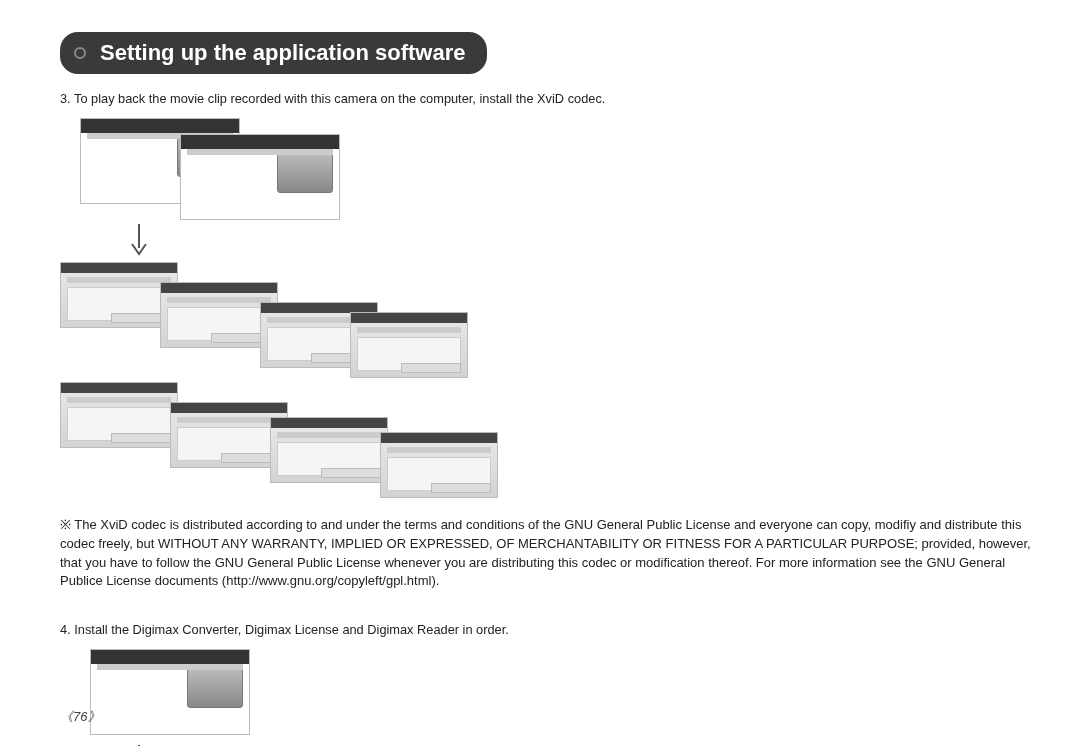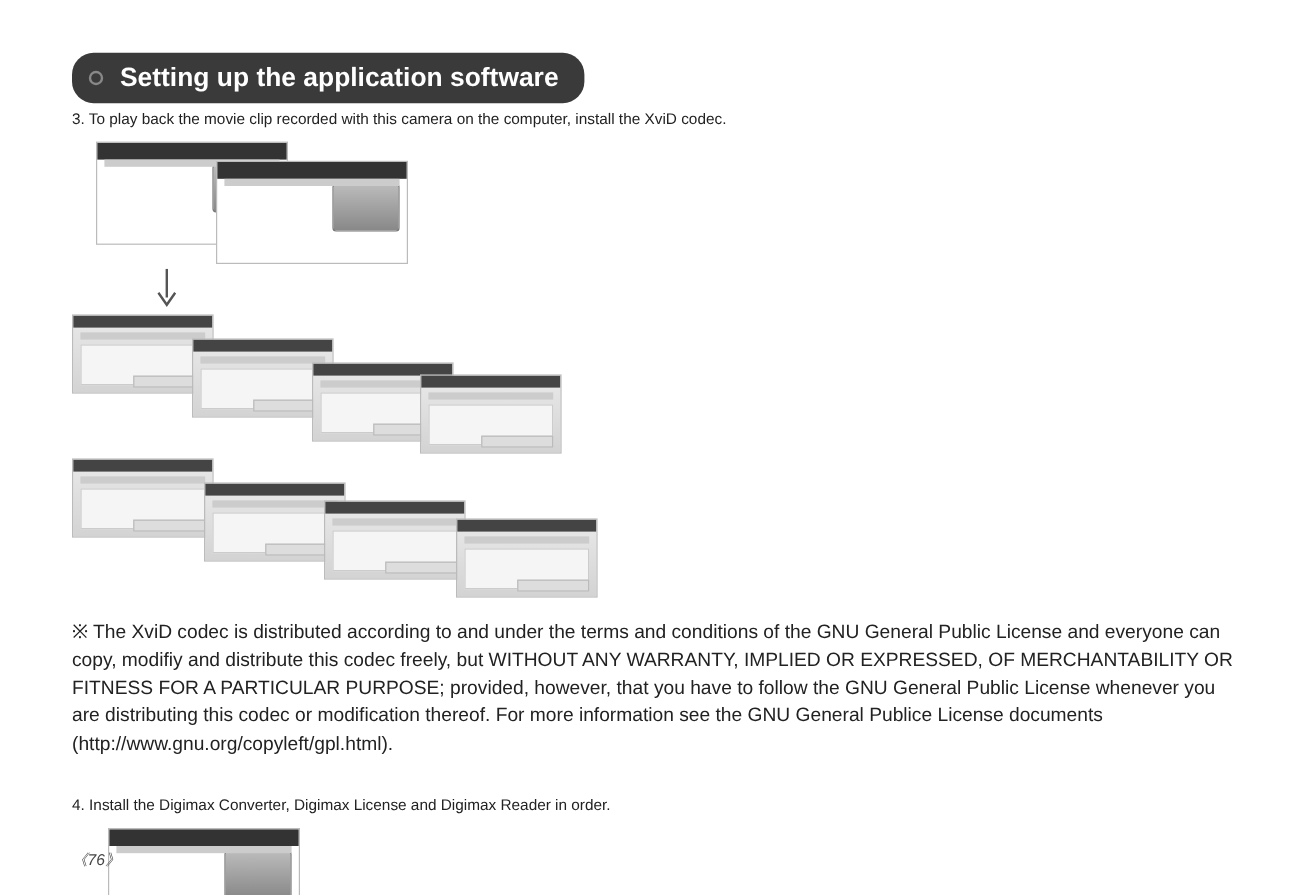--- a/index.html
+++ b/index.html
@@ -7,21 +7,21 @@
     width: 1080px;
     height: 746px;
     background: #fff;
     font-family: Arial, Helvetica, sans-serif;
     color: #222;
     position: relative;
     overflow: hidden;
   }
   .title-pill {
     position: absolute;
-    top: 44px;
+    top: 32px;
     left: 60px;
     background: #3a3a3a;
     color: #fff;
     padding: 8px 22px 8px 40px;
     border-radius: 18px;
     font-size: 22px;
     font-weight: bold;
     display: flex;
     align-items: center;
   }
@@ -91,21 +91,21 @@
   .cluster {
     position: relative;
     height: 240px;
     margin-top: 4px;
   }
   .cluster .thumb { position:absolute; }
   .right-cluster { height: 120px; position:relative; }
   .right-cluster .thumb { position:absolute; }
   .note {
     margin-top: 14px;
-    font-size: 16px;
+    font-size: 13px;
     line-height: 1.45;
   }
   .pgnum {
     position:absolute;
     bottom: 20px;
     left: 60px;
     font-size: 13px;
     color:#444;
     font-style:italic;
   }

